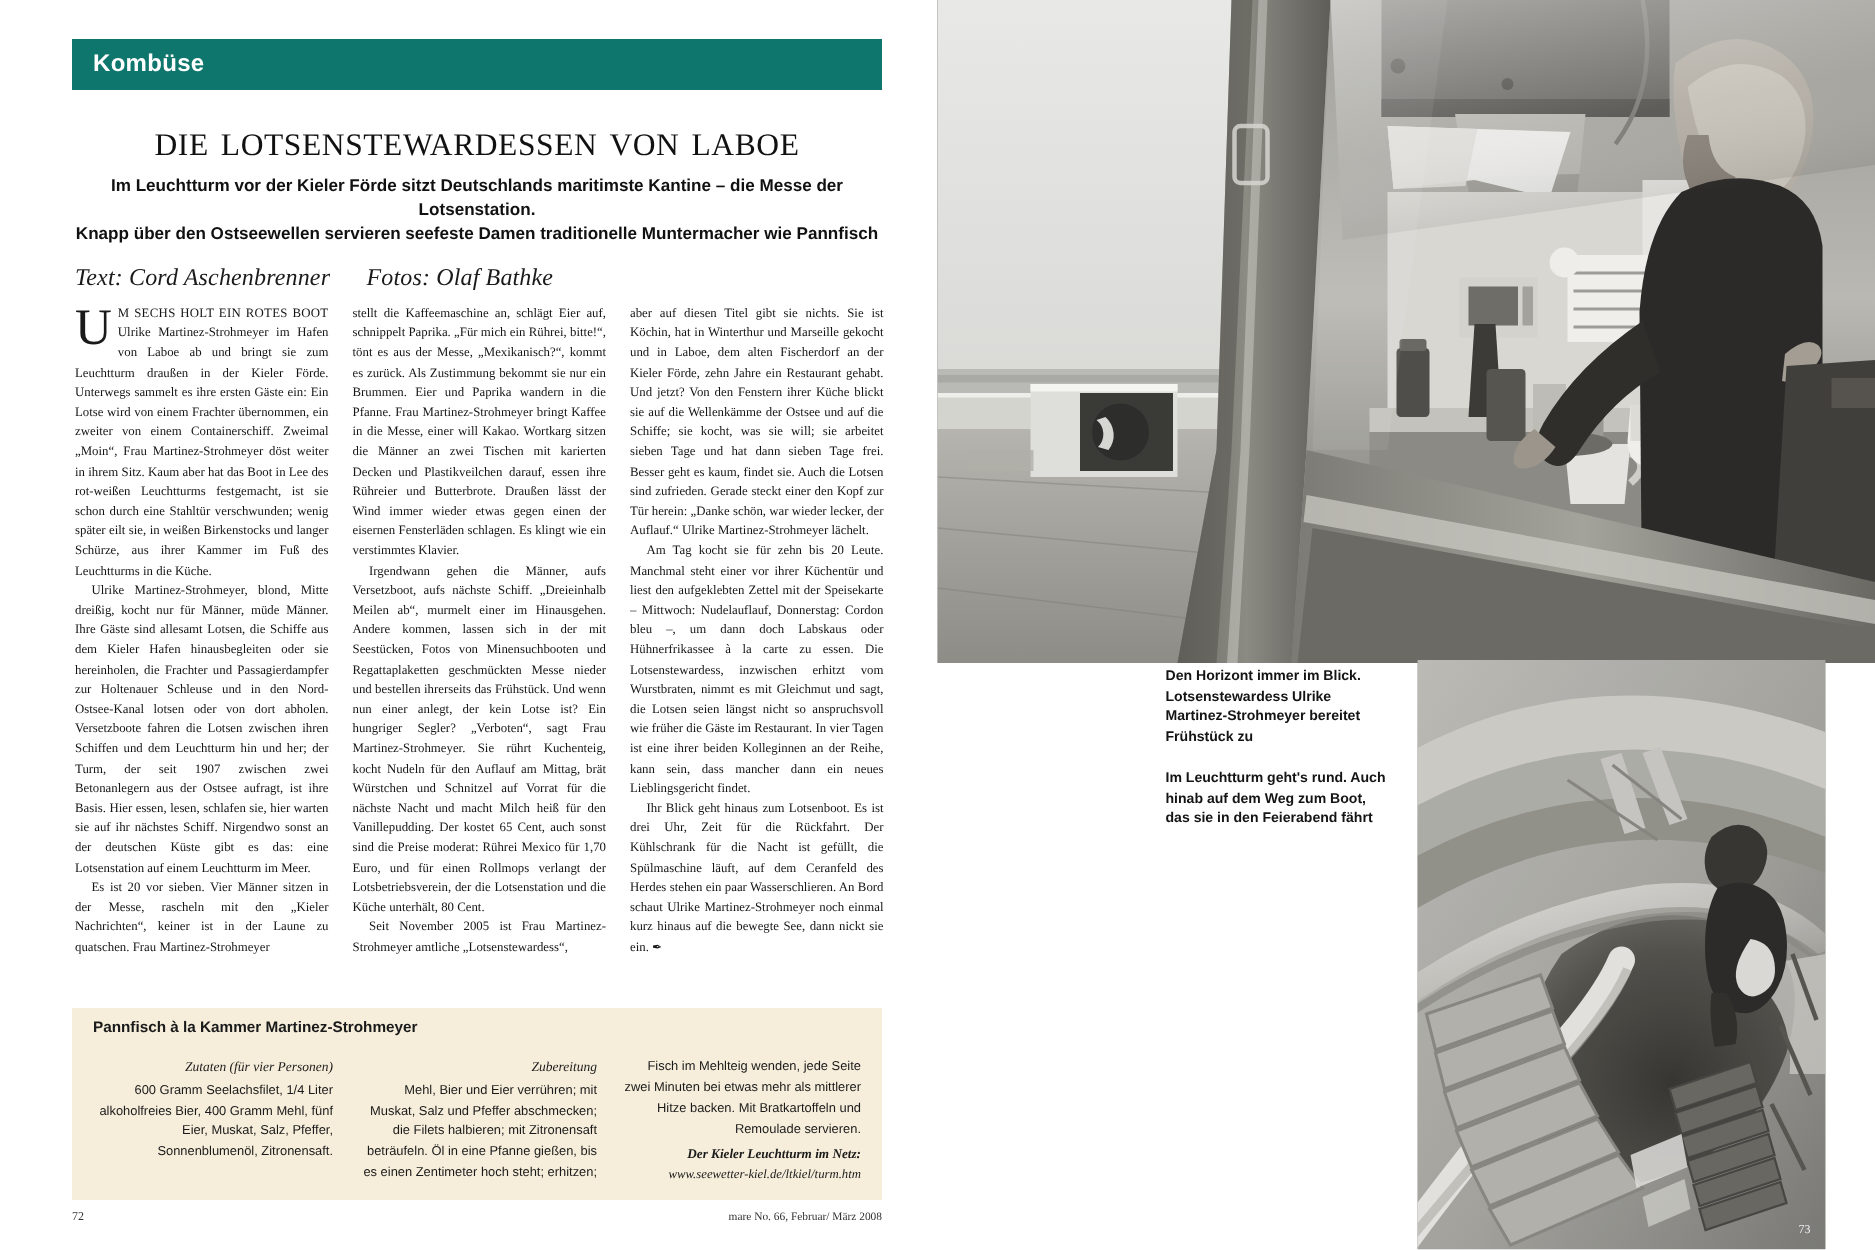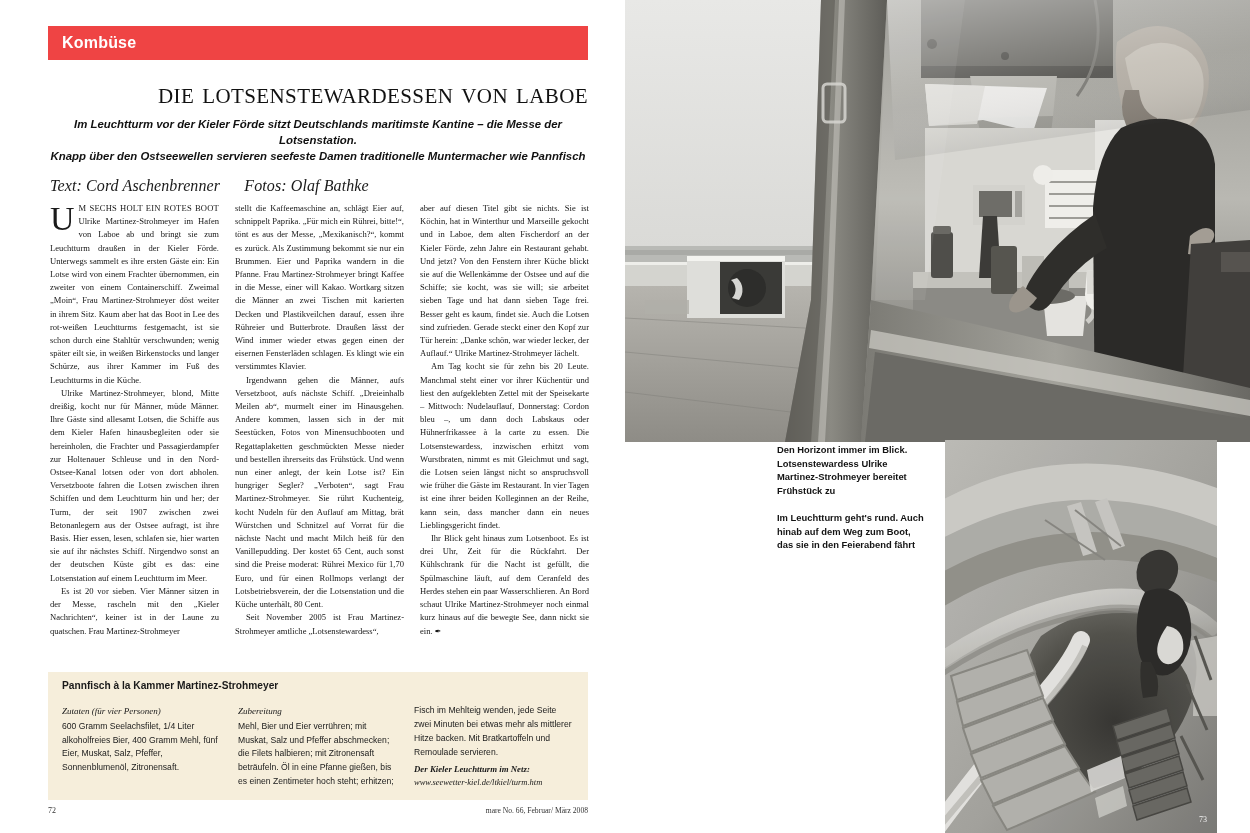--- a/index.html
+++ b/index.html
@@ -23,39 +23,39 @@
     height: 833px;
     background: #ffffff;
   }
 
   .rubric-bar {
     position: absolute;
     left: 48px;
     top: 26px;
     width: 540px;
     height: 34px;
-    background: #ef4444;
+    background: #0f766e;
     display: flex;
     align-items: center;
   }
   .rubric-label {
     color: #ffffff;
     font-family: "Liberation Sans", sans-serif;
     font-weight: bold;
     font-size: 16px;
     letter-spacing: 0.2px;
     padding-left: 14px;
   }
 
   .headline {
     position: absolute;
     left: 48px;
     top: 76px;
     width: 540px;
-    text-align: right;
+    text-align: center;
     font-family: "Liberation Serif", serif;
     font-size: 30.5px;
     font-weight: normal;
     color: #111111;
     letter-spacing: 0.4px;
     font-variant: small-caps;
     text-transform: lowercase;
     line-height: 1.15;
   }
   
@@ -65,21 +65,20 @@
     position: absolute;
     left: 40px;
     top: 116px;
     width: 556px;
     text-align: center;
     font-family: "Liberation Sans", sans-serif;
     font-weight: bold;
     font-size: 11.4px;
     line-height: 1.42;
     color: #111111;
-    font-style: italic;
   }
 
   .byline {
     position: absolute;
     left: 50px;
     top: 177px;
     font-family: "Liberation Serif", serif;
     font-style: italic;
     font-size: 16px;
     color: #1a1a1a;
@@ -150,20 +149,21 @@
     width: 514px;
     display: flex;
     gap: 16px;
   }
   .rcol {
     width: 160px;
     font-family: "Liberation Sans", sans-serif;
     font-size: 8.6px;
     line-height: 1.62;
     color: #1a1a1a;
+    text-align: right;
   }
   .rcol .rhead {
     font-family: "Liberation Serif", serif;
     font-style: italic;
     font-size: 9px;
     display: block;
     margin-bottom: 1px;
   }
   .rcol .rlink-head {
     font-family: "Liberation Serif", serif;

